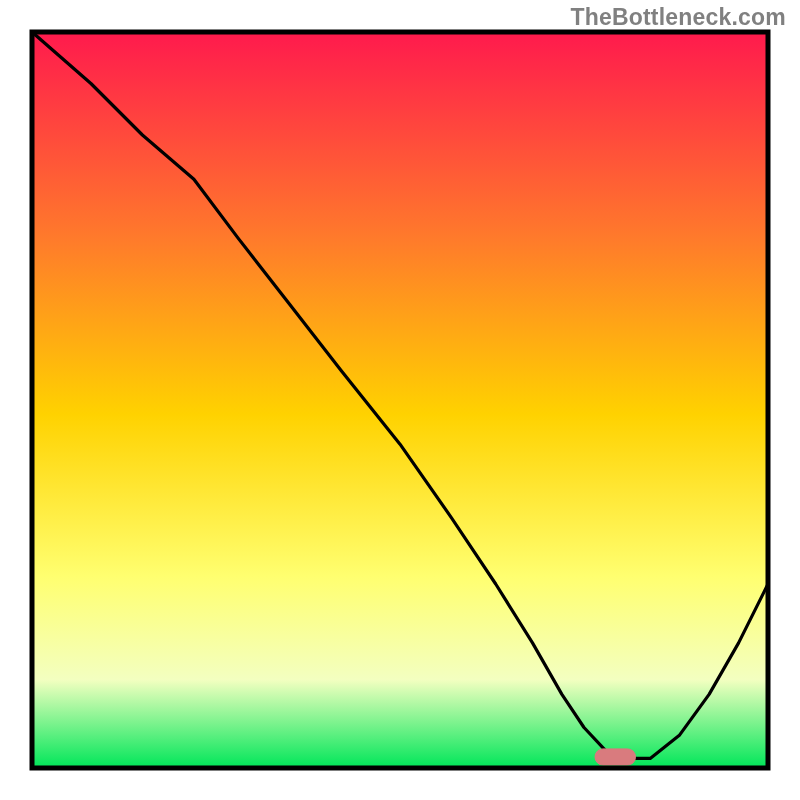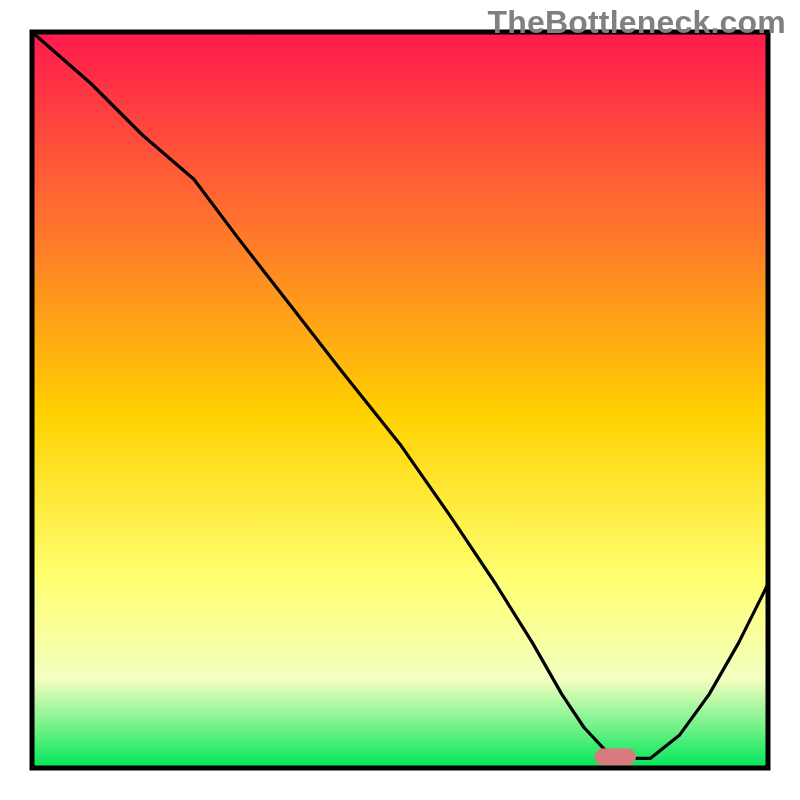--- a/index.html
+++ b/index.html
@@ -12,21 +12,21 @@
   }
   .container {
     position: relative;
     width: 800px;
     height: 800px;
   }
   .watermark {
     position: absolute;
     top: 4px;
     right: 14px;
-    font-size: 32px;
+    font-size: 23px;
     font-weight: bold;
     color: #808080;
     letter-spacing: 0.2px;
     z-index: 5;
   }
   svg.chart {
     position: absolute;
     top: 0;
     left: 0;
   }

